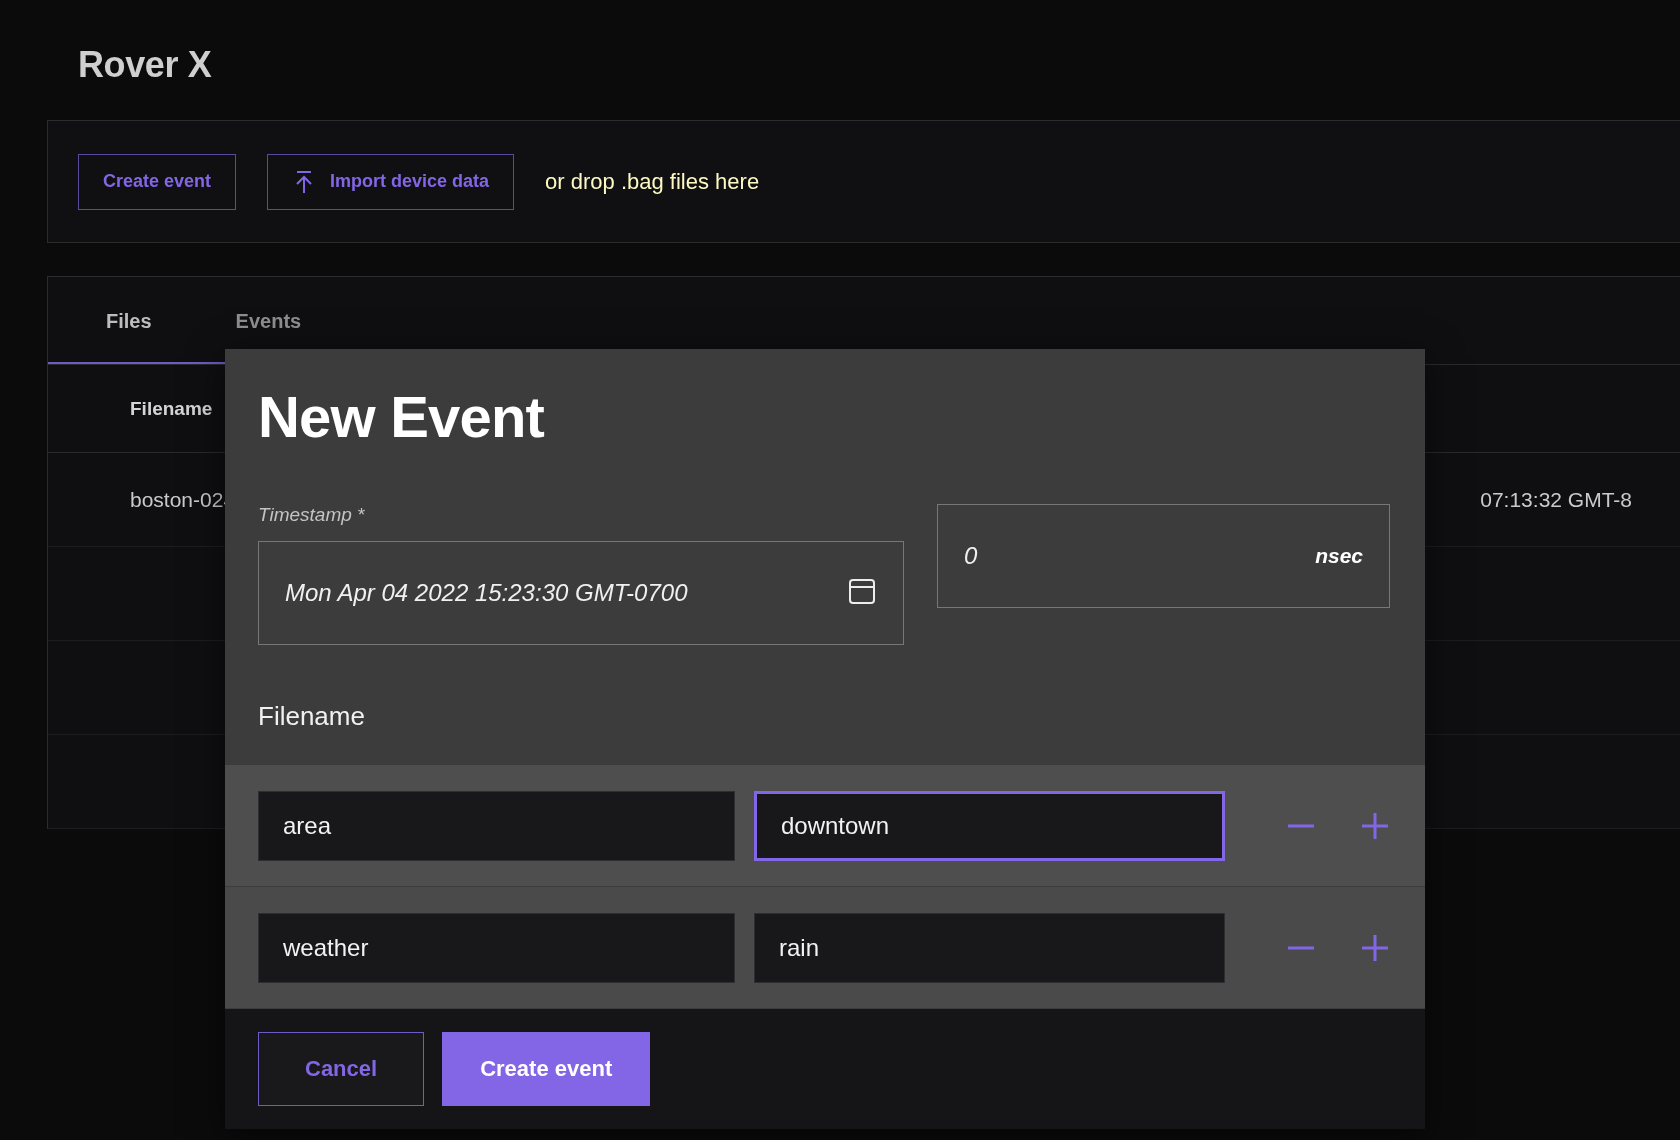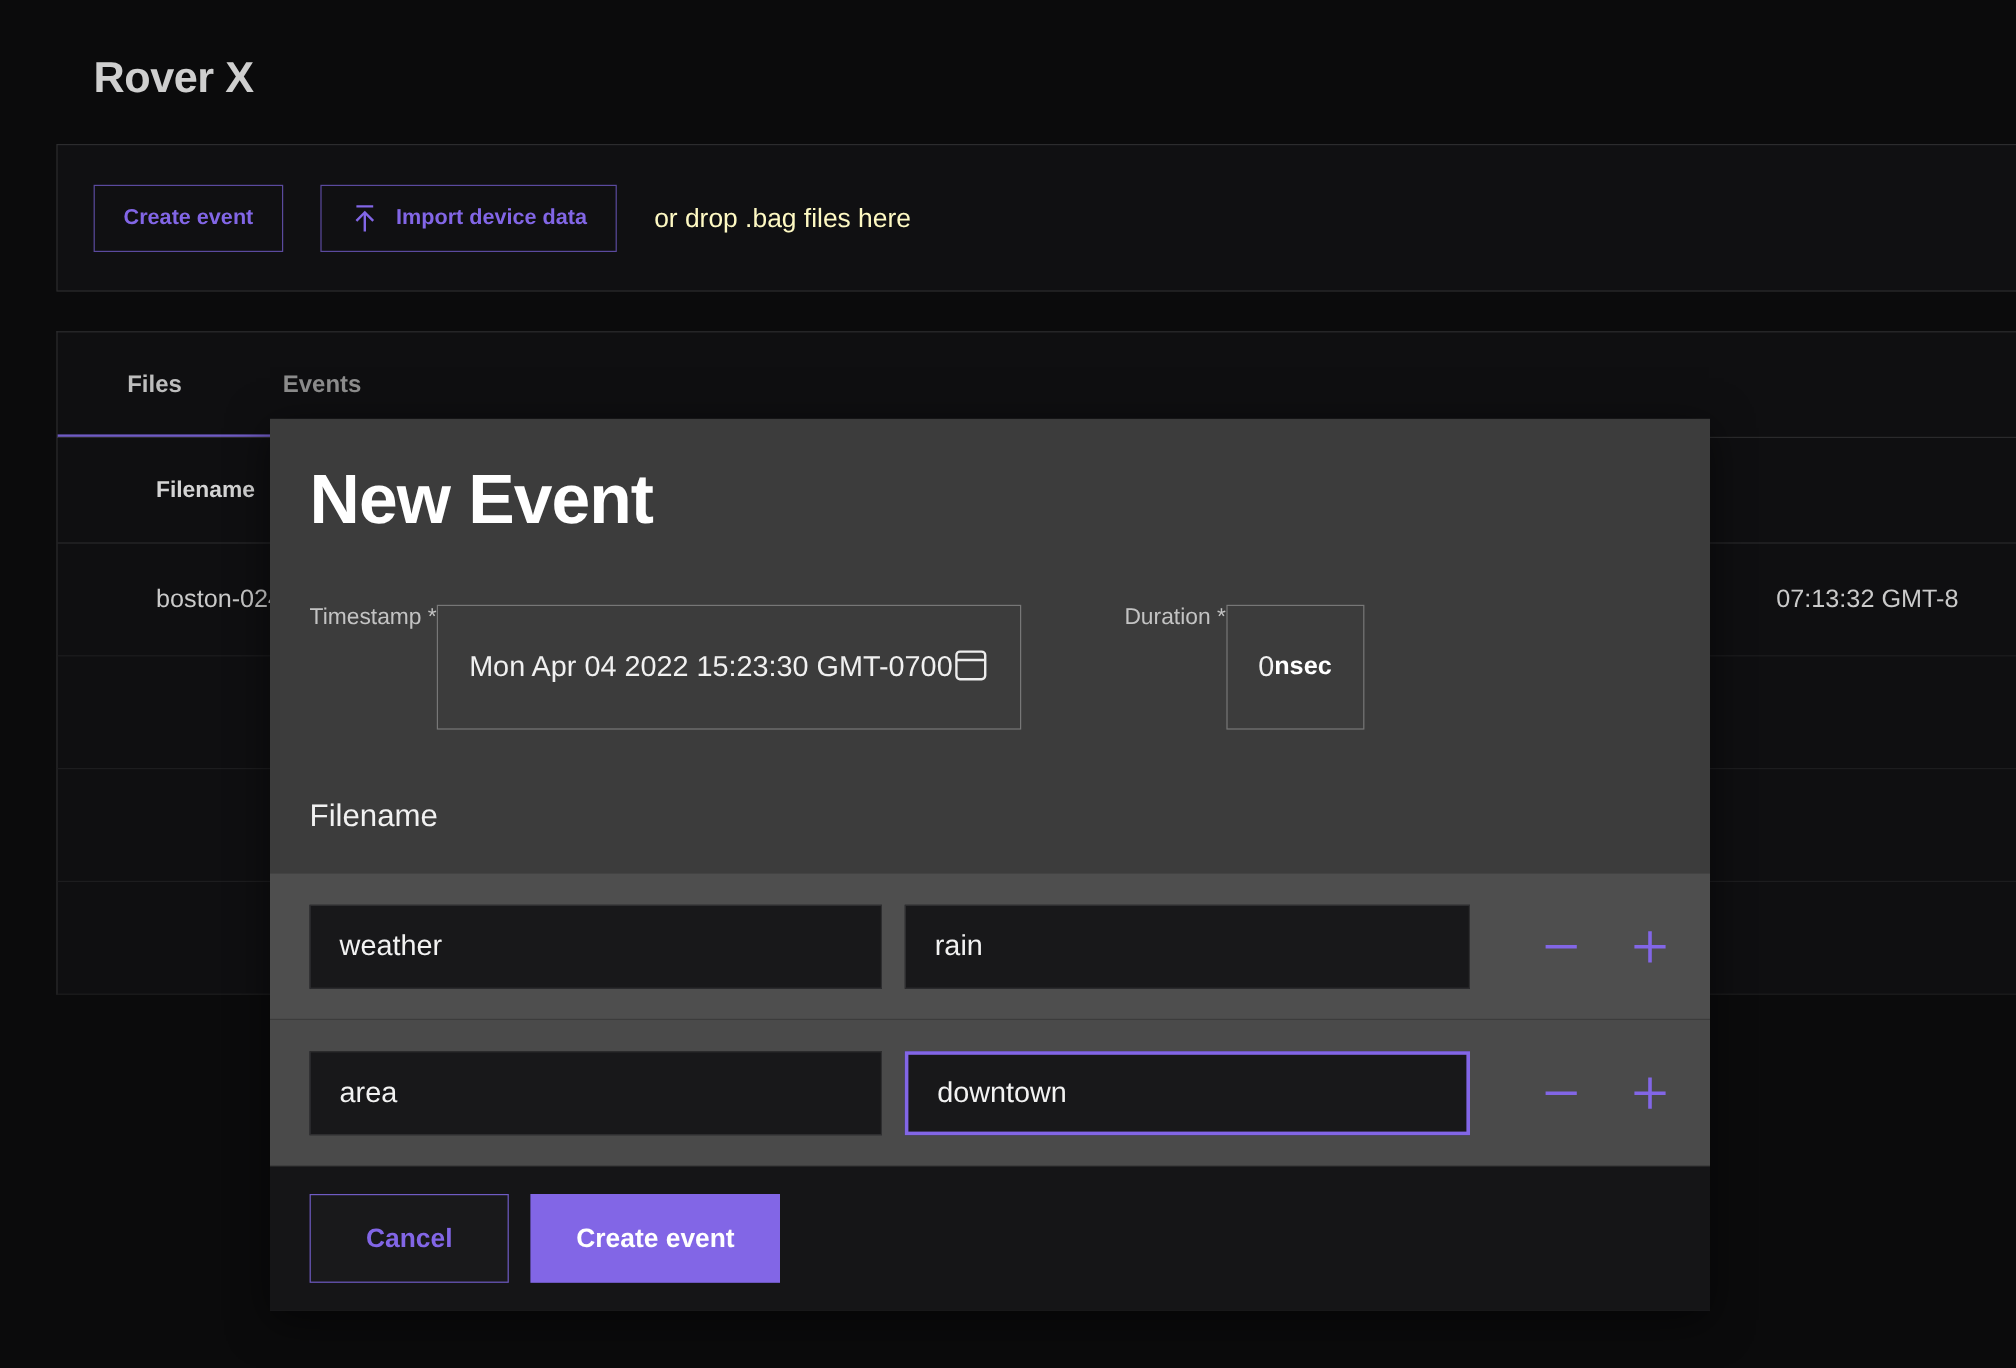--- a/index.html
+++ b/index.html
@@ -172,21 +172,21 @@
     color: #ffffff;
     letter-spacing: -0.8px;
     margin-bottom: 54px;
   }
 
   .field-row {
     display: flex;
     gap: 33px;
     margin-bottom: 56px;
   }
-  .field { display: flex; flex-direction: row; }
+  .field { display: flex; flex-direction: column; font-style: italic; }
   .field.timestamp { width: 646px; }
   .field.duration { width: 453px; }
 
   .field-label {
     font-size: 19px;
     color: #c3c3c3;
     margin-bottom: 15px;
   }
 
   .input-box {
@@ -357,61 +357,60 @@
             <span>
               <svg width="30" height="32" viewBox="0 0 30 32" fill="none">
                 <rect x="3" y="5" width="24" height="23" rx="3" stroke="#ededed" stroke-width="2"></rect>
                 <line x1="3" y1="12" x2="27" y2="12" stroke="#ededed" stroke-width="2"></line>
               </svg>
             </span>
           </div>
         </div>
 
         <div class="field duration">
-          <div class="field-label">Duration *</div>
           <div class="input-box">
             <span class="input-text">0</span>
             <span class="input-suffix">nsec</span>
           </div>
         </div>
       </div>
 
       <div class="section-heading">Filename</div>
     </div>
 
     <div class="meta-rows">
 
       <div class="meta-row">
         <div class="meta-input key">
-          <span class="meta-input-text">weather</span>
-        </div>
-        <div class="meta-input val">
-          <span class="meta-input-text">rain</span>
+          <span class="meta-input-text">area</span>
+        </div>
+        <div class="meta-input val focused">
+          <span class="meta-input-text">downtown</span>
         </div>
         <div class="meta-actions">
           <button class="icon-btn">
             <svg width="34" height="34" viewBox="0 0 34 34">
                 <line x1="4" y1="17" x2="30" y2="17" stroke="#8266e6" stroke-width="3"></line>
               </svg>
           </button>
           <button class="icon-btn">
             <svg width="34" height="34" viewBox="0 0 34 34">
                 <line x1="4" y1="17" x2="30" y2="17" stroke="#8266e6" stroke-width="3"></line>
                 <line x1="17" y1="4" x2="17" y2="30" stroke="#8266e6" stroke-width="3"></line>
               </svg>
           </button>
         </div>
       </div>
 
       <div class="meta-row">
         <div class="meta-input key">
-          <span class="meta-input-text">area</span>
-        </div>
-        <div class="meta-input val focused">
-          <span class="meta-input-text">downtown</span>
+          <span class="meta-input-text">weather</span>
+        </div>
+        <div class="meta-input val">
+          <span class="meta-input-text">rain</span>
         </div>
         <div class="meta-actions">
           <button class="icon-btn">
             <svg width="34" height="34" viewBox="0 0 34 34">
                 <line x1="4" y1="17" x2="30" y2="17" stroke="#8266e6" stroke-width="3"></line>
               </svg>
           </button>
           <button class="icon-btn">
             <svg width="34" height="34" viewBox="0 0 34 34">
                 <line x1="4" y1="17" x2="30" y2="17" stroke="#8266e6" stroke-width="3"></line>

